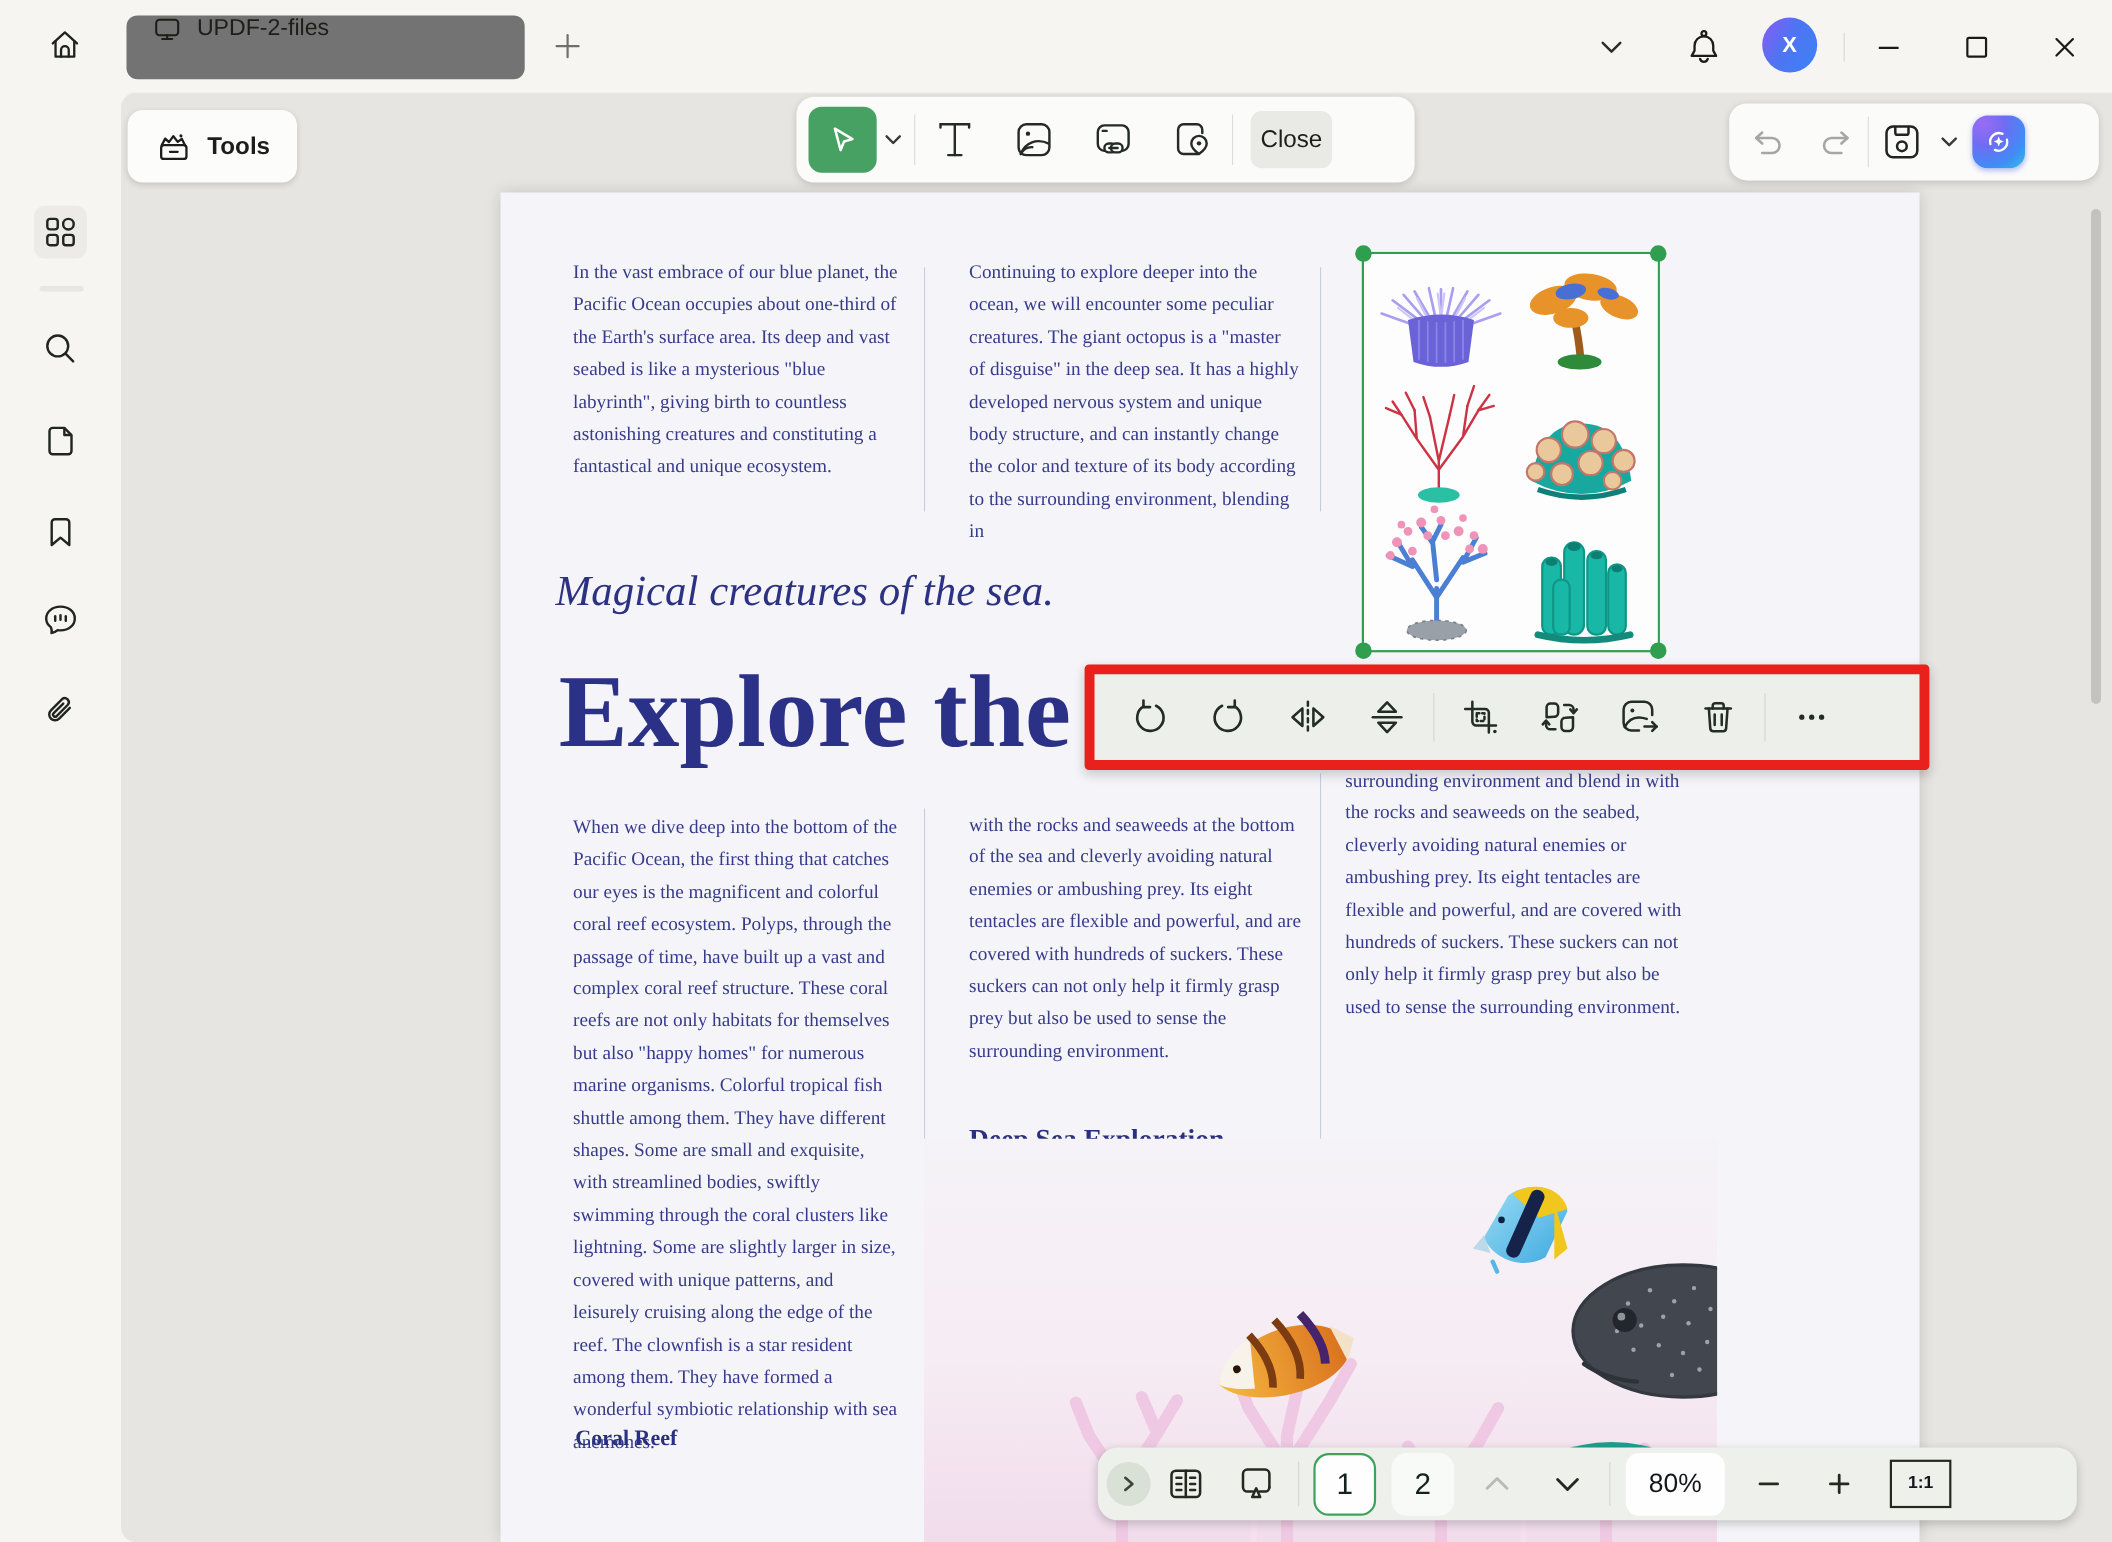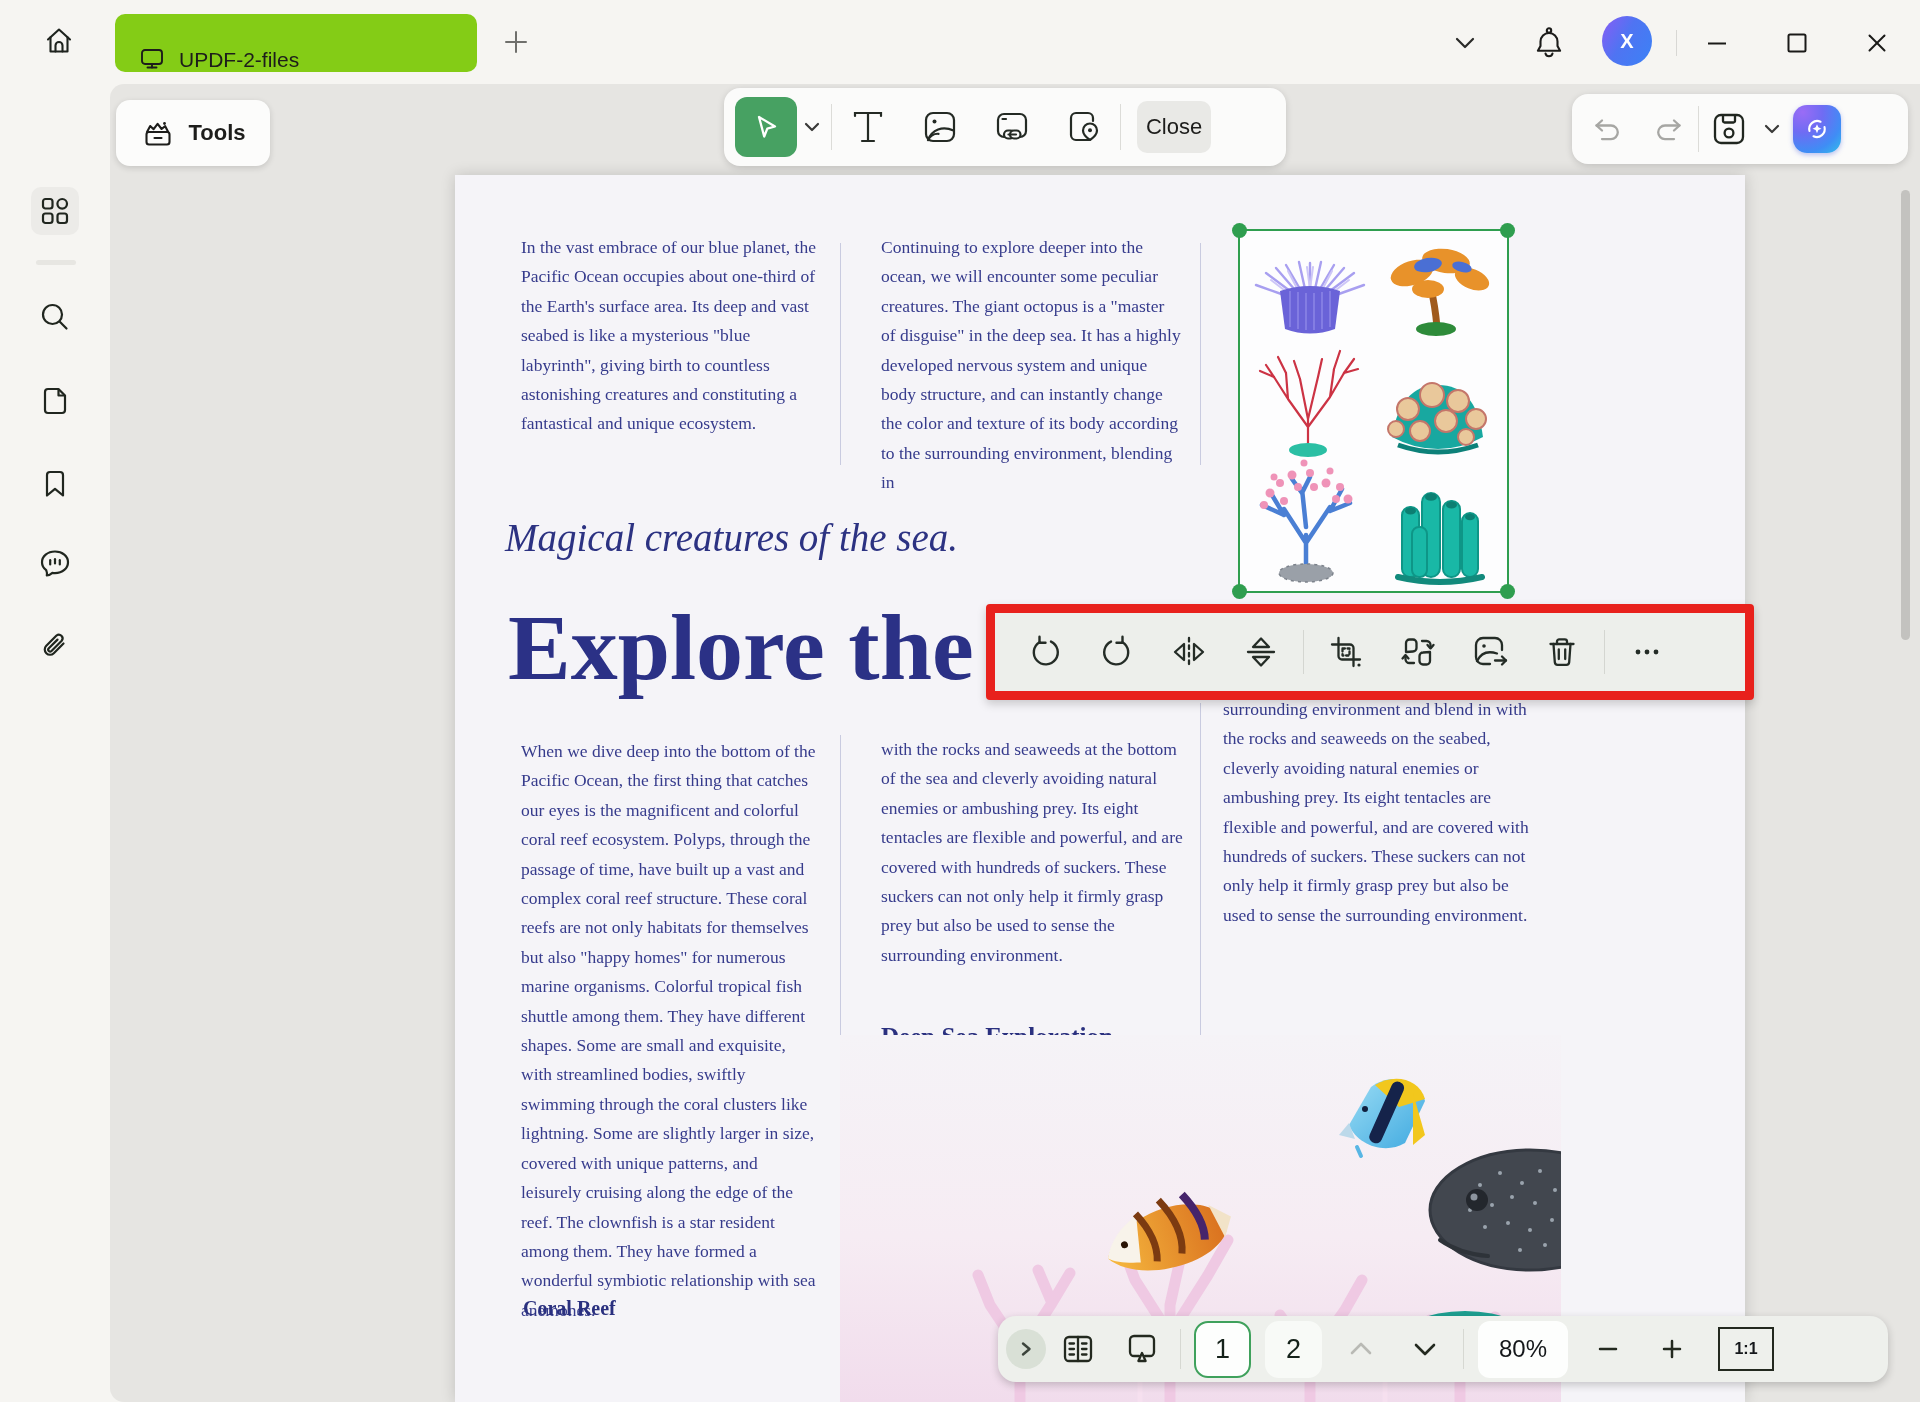--- a/index.html
+++ b/index.html
@@ -3,21 +3,21 @@
 <meta charset="utf-8">
 <style>
   * { margin:0; padding:0; box-sizing:border-box; }
   html,body { width:1920px; height:1402px; overflow:hidden; }
   body { font-family:"Liberation Sans", sans-serif; background:#f6f5f2; }
   #app { position:relative; width:1920px; height:1402px; background:#f6f5f2; }
 
   
   .topbar { position:absolute; left:0; top:0; width:1920px; height:84px; background:#f6f5f2; z-index:6; }
   .home-btn { position:absolute; left:34px; top:16px; width:50px; height:50px; display:flex; align-items:center; justify-content:center; border-radius:10px; cursor:pointer; color:#1e231e; }
-  .file-tab { position:absolute; left:115px; top:14px; width:362px; height:58px; background:#84cc16; border-radius:10px; display:flex; align-items:flex-end; padding-left:24px; gap:14px; color:#1d1d1b; }
+  .file-tab { position:absolute; left:115px; top:14px; width:362px; height:58px; background:#737373; border-radius:10px; display:flex; align-items:flex-start; padding-left:24px; gap:14px; color:#1d1d1b; }
   .file-tab .tab-label { font-size:21px; }
   .tab-plus { position:absolute; left:498px; top:24px; color:#6f6f6c; }
   .tb-chevron { position:absolute; left:1452px; top:34px; color:#2a2a28; }
   .bell { position:absolute; left:1530px; top:24px; color:#1c1c1a; }
   .avatar { position:absolute; left:1602px; top:16px; width:50px; height:50px; border-radius:50%;
             background:linear-gradient(120deg,#8a5cf5 0%,#4f74f2 45%,#3b82f6 100%);
             color:#fff; display:flex; align-items:center; justify-content:center; font-size:20px; font-weight:bold; cursor:pointer; }
   .top-sep { position:absolute; left:1676px; top:30px; width:1px; height:26px; background:#d8d7d4; }
   .win-btn { position:absolute; top:26px; width:34px; height:34px; display:flex; align-items:center; justify-content:center; color:#1a1a18; cursor:pointer; }
 

